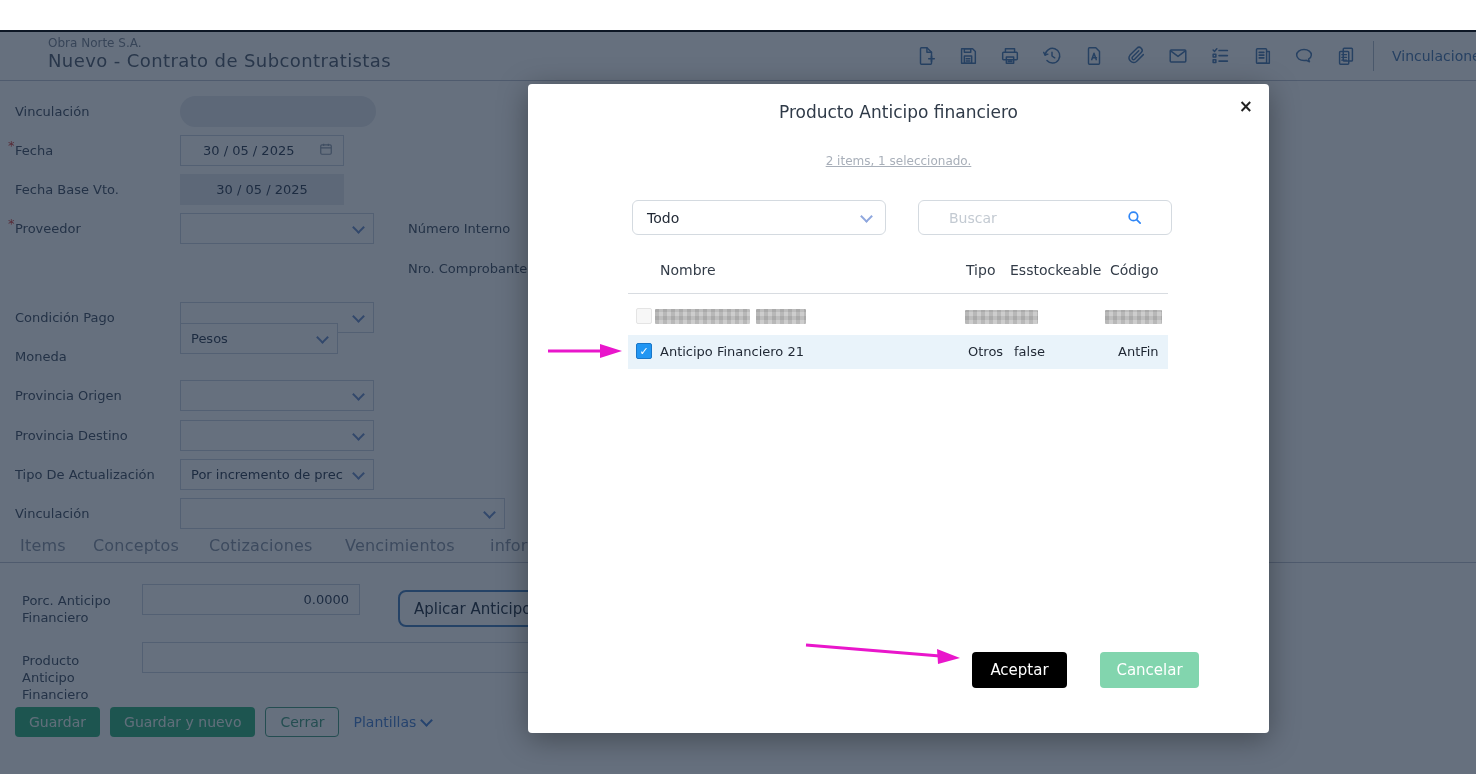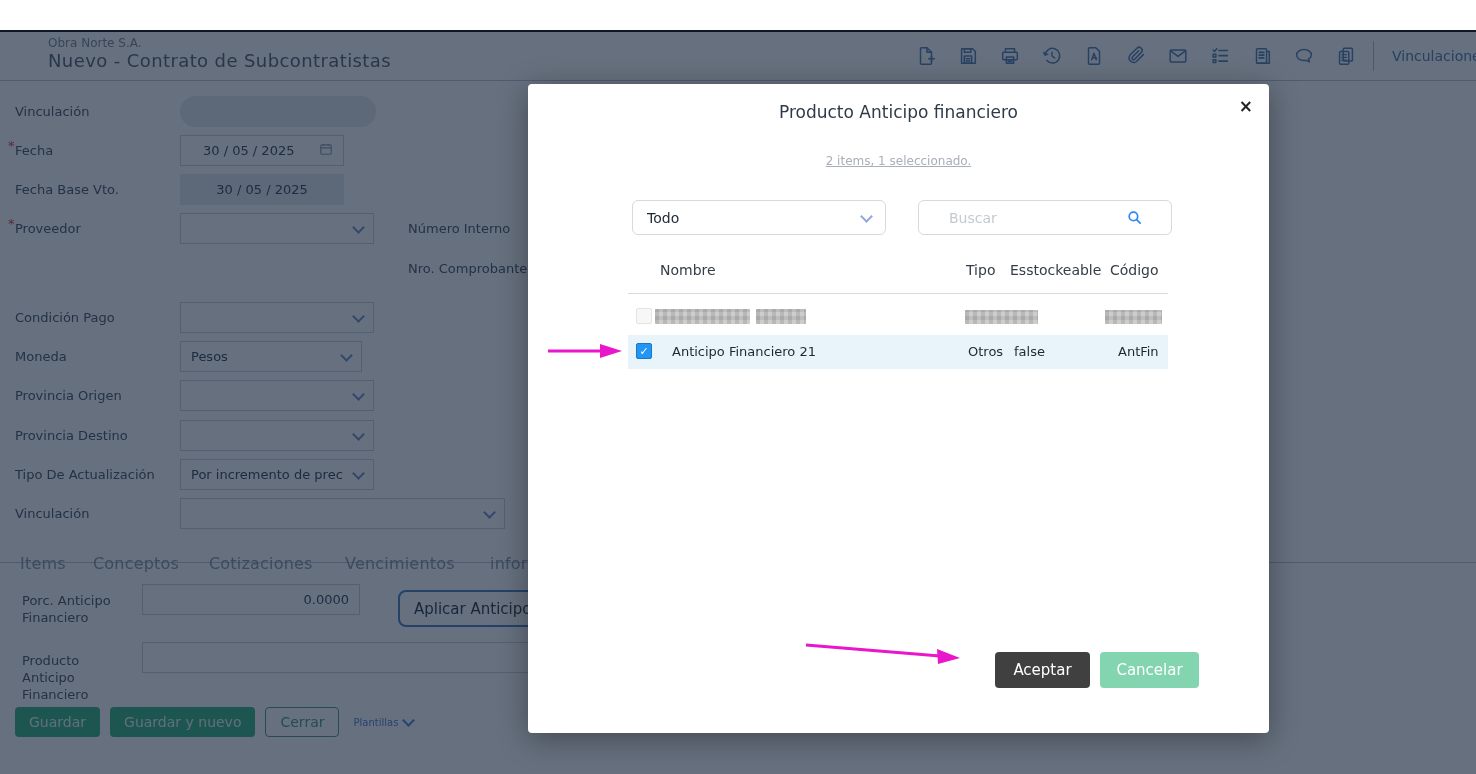--- a/index.html
+++ b/index.html
@@ -25,31 +25,31 @@
        border:1px solid #cfd6e4;border-radius:0;font-size:13px;color:#4a5568;
        display:flex;align-items:center;padding:0 10px;}
   .ctl.disabled{background:#e8ebf0;border:none;}
   .pill{border-radius:16px;}
   .chev{width:7px;height:7px;border-right:2px solid #7e9bd0;border-bottom:2px solid #7e9bd0;
         transform:rotate(45deg);display:inline-block;flex:none;}
   .ctl .chev{margin-left:auto;margin-bottom:3px;}
   .cal{margin-left:auto;}
   .rlabel{position:absolute;left:408px;font-size:13px;color:#5a6575;}
   .tabs{position:absolute;left:0;top:498px;width:1476px;height:32px;border-bottom:1px solid #c5cbd6;}
-  .tab{position:absolute;top:24px;font-size:16px;color:#98a1b0;letter-spacing:.2px;}
+  .tab{position:absolute;top:6px;font-size:16px;color:#98a1b0;letter-spacing:.2px;}
   .num-input{justify-content:flex-end;padding-left:8px;}
   .btn-apply{position:absolute;left:398px;top:558px;width:200px;height:37px;box-sizing:border-box;
        border:2px solid #5b8cc4;border-radius:8px;background:#fff;color:#3f4a59;font-size:15px;
        display:flex;align-items:center;padding-left:14px;white-space:nowrap;overflow:hidden;}
   .actions{position:absolute;left:15px;top:675px;display:flex;align-items:center;}
   .btn-green{height:30px;border:none;border-radius:4px;background:#4abc8c;color:rgba(255,255,255,.92);
        font-size:14px;padding:0 14px;margin-right:10px;font-family:inherit;}
   .btn-outline{height:30px;border:1px solid #5aa98f;border-radius:4px;background:transparent;
        color:#5aa98f;font-size:14px;padding:0 14px;margin-right:14px;font-family:inherit;}
-  .link-blue{color:#5e8fd6;font-size:10px;display:flex;align-items:center;gap:6px;}
+  .link-blue{color:#5e8fd6;font-size:14px;display:flex;align-items:center;gap:6px;}
   .link-blue .chev{border-color:#5e8fd6;}
   
   .modal{position:absolute;left:528px;top:84px;width:741px;height:649px;background:#fff;
        border-radius:4px;box-shadow:0 6px 30px rgba(0,0,0,.35);z-index:3;}
   .m-close{position:absolute;right:16px;top:12px;font-size:17px;font-weight:bold;color:#222;cursor:pointer;}
   .m-title{position:absolute;left:0;top:18px;width:100%;text-align:center;font-size:17px;color:#2f3a48;}
   .m-summary{position:absolute;left:0;top:70px;width:100%;text-align:center;font-size:12px;color:#a8afb9;text-decoration:underline;}
   .m-filter{position:absolute;left:104px;top:116px;width:254px;height:35px;box-sizing:border-box;
        border:1px solid #d4dae0;border-radius:6px;display:flex;align-items:center;
        padding:0 14px;font-size:14px;color:#1f2733;}
@@ -68,21 +68,21 @@
   .cbx.off{background:#f7f7f7;border:1px solid #e4e4e4;}
   .cbx.on{background:#2196f3;border:1px solid #1976c8;color:#fff;font-size:11px;font-weight:bold;
        display:flex;align-items:center;justify-content:center;}
   .cell{position:absolute;top:9px;font-size:13px;color:#1f2733;white-space:nowrap;}
   .mosaic{position:absolute;border-radius:1px;
        background-image:
          repeating-linear-gradient(90deg, rgba(0,0,0,0.10) 0 4px, rgba(0,0,0,0) 4px 8px),
          repeating-linear-gradient(0deg, #cdcdcd 0 4px, #bdbdbd 4px 8px);}
   .m-btn{position:absolute;top:568px;height:36px;border:none;border-radius:4px;color:#fff;
        font-size:15px;font-family:inherit;}
-  .m-accept{left:467px;width:95px;background:#404040;}
+  .m-accept{left:444px;width:95px;background:#000000;}
   .m-cancel{left:572px;width:99px;background:#82d5ae;}
   .arrows{position:absolute;left:0;top:0;width:1476px;height:774px;z-index:5;pointer-events:none;}
 </style>
 </head>
 <body>
 
 <div class="app">
   <div class="company">Obra Norte S.A.</div>
   <div class="page-title">Nuevo - Contrato de Subcontratistas</div>
   <div class="hdr-sep"></div>
@@ -195,21 +195,21 @@
   <div class="rlabel" style="top:189px">Número Interno</div>
 
   <div class="rlabel" style="top:229px">Nro. Comprobante</div>
 
   <div class="f-label" style="top:278px">Condición Pago</div>
   <div class="ctl" style="top:270px;width:194px">
       <span class="chev"></span>
     </div>
 
   <div class="f-label" style="top:317px">Moneda</div>
-  <div class="ctl" style="top:309px;width:182px">
+  <div class="ctl" style="top:291px;width:158px">
     <span>Pesos</span>
       <span class="chev"></span>
   </div>
 
   <div class="f-label" style="top:356px">Provincia Origen</div>
   <div class="ctl" style="top:348px;width:194px">
       <span class="chev"></span>
     </div>
 
   <div class="f-label" style="top:396px">Provincia Destino</div>
@@ -287,21 +287,21 @@
     <div class="trow row1">
       <span class="cbx off"></span>
       <span class="mosaic" style="left:27px;top:9px;width:95px;height:15px"></span>
       <span class="mosaic" style="left:128px;top:9px;width:50px;height:15px"></span>
       <span class="mosaic" style="left:337px;top:10px;width:73px;height:14px"></span>
       <span class="mosaic" style="left:477px;top:10px;width:57px;height:14px"></span>
     </div>
 
     <div class="trow row2">
       <span class="cbx on">✓</span>
-      <span class="cell" style="left:44px">Anticipo Financiero 21</span>
+      <span class="cell" style="left:32px">Anticipo Financiero 21</span>
       <span class="cell" style="left:340px">Otros</span>
       <span class="cell" style="left:386px">false</span>
       <span class="cell" style="left:490px">AntFin</span>
     </div>
   </div>
 
   <button class="m-btn m-accept">Aceptar</button>
   <button class="m-btn m-cancel">Cancelar</button>
 </div>
 

